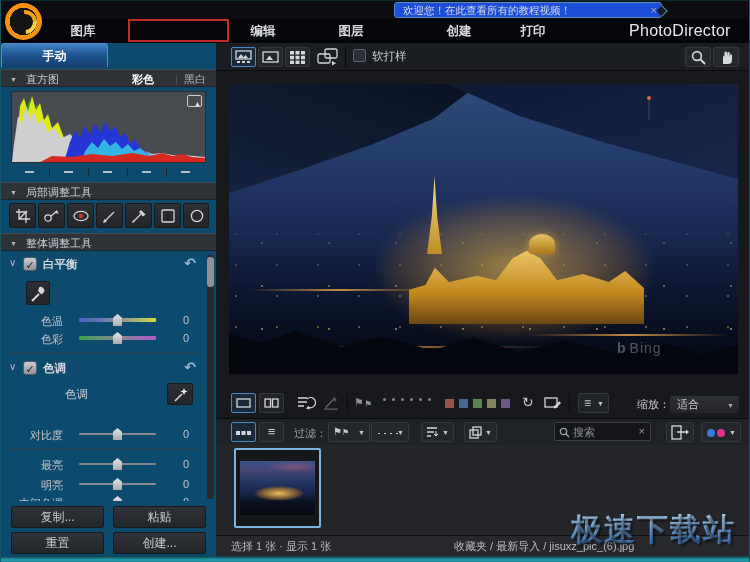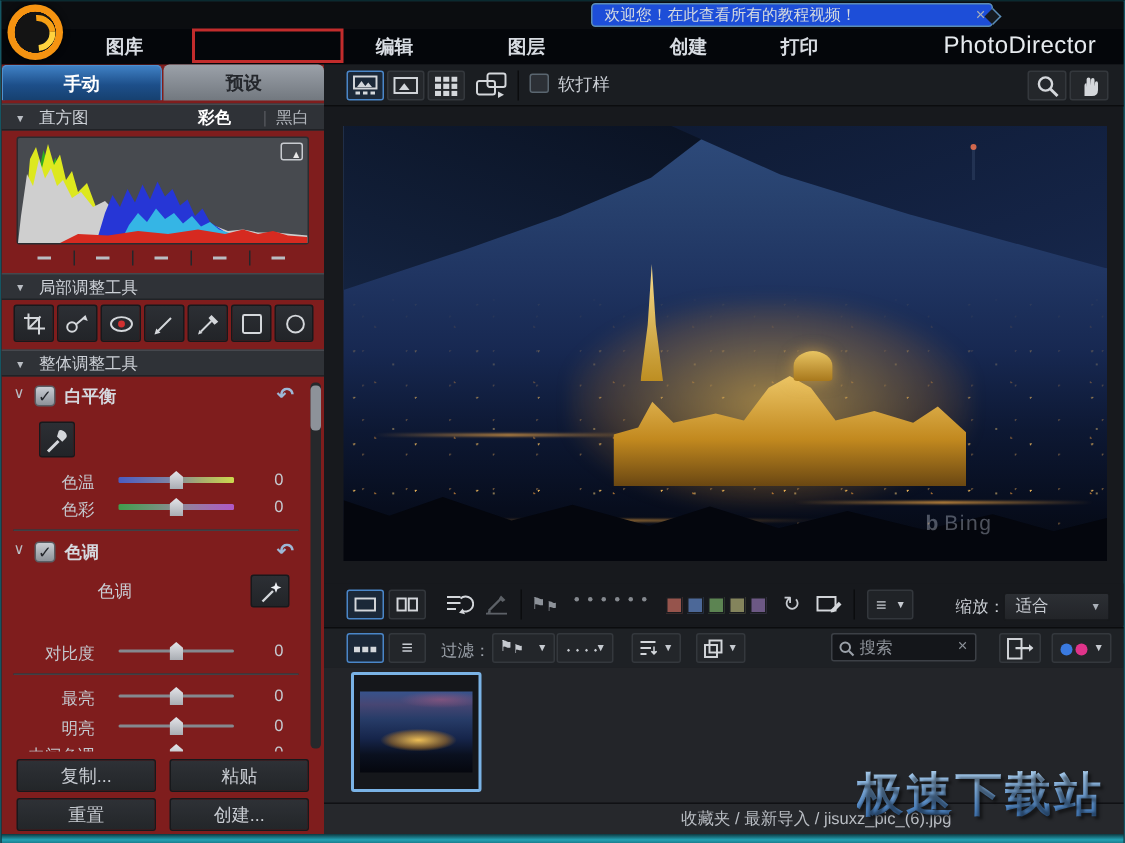--- a/index.html
+++ b/index.html
@@ -29,21 +29,21 @@
   .winctl { top:0; height:18px; line-height:17px; font-size:12px; color:#b7bcc3; text-align:center; width:16px; }
 
   
   .modulebar { left:0; top:18px; width:750px; height:24px; background:#04060a; }
   .mtab { top:18px; height:24px; line-height:24px; font-size:12.5px; font-weight:bold; color:#d8dce2; text-align:center; cursor:pointer; }
   .mtab.active { background:#10151d; }
   .redbox { left:127px; top:18px; width:101px; height:23px; border:2px solid #c22c2c; z-index:20; pointer-events:none; }
   .brand { left:628px; top:18px; width:115px; height:24px; line-height:24px; font-size:16px; color:#e6eaee; letter-spacing:.3px; }
 
   
-  .lpanel { left:0; top:42px; width:215px; height:513px; background:#7f1d1d; z-index:4; }
+  .lpanel { left:0; top:42px; width:215px; height:513px; background:#0c4a6e; z-index:4; }
   .ptab { top:0; height:24px; line-height:24px; text-align:center; font-size:12px; font-weight:bold; cursor:pointer; border-radius:4px 4px 0 0; }
   .ptab.manual { left:0; width:107px; background:linear-gradient(180deg,#3f80c4,#1d4f8a 55%,#16406f); color:#fff; border:1px solid #4f90ce; border-bottom:none; }
   .ptab.preset { left:108px; width:107px; background:linear-gradient(180deg,#9ba1a9,#72787f); color:#24272c; }
   .sechead { left:0; width:215px; height:18px; font-size:11px; color:#ccd0d6; line-height:18px;
              border-top:1px solid #45484e; border-bottom:1px solid #202226; background:#2f3237; }
   .tri { display:inline-block; font-size:7px; color:#b9bdc3; margin:0 6px 0 9px; vertical-align:1px; }
   .hist-box { left:10px; top:48px; width:195px; height:72px; background:#474a4f; border-radius:2px; border:1px solid #2a2c30; }
   .warn-ico { position:absolute; right:3px; top:3px; width:15px; height:12px; border:1px solid #c8cbd0; border-radius:2px; }
   .warn-ico::after { content:"▲"; position:absolute; right:0; bottom:-1px; font-size:7px; color:#e8e8e8; }
   .ticks { left:10px; top:124px; width:195px; height:10px; }
@@ -184,21 +184,20 @@
   <div class="abs mtab" style="left:47px;width:70px">图库</div>
   <div class="abs mtab" style="left:227px;width:70px">编辑</div>
   <div class="abs mtab" style="left:315px;width:70px">图层</div>
   <div class="abs mtab" style="left:423px;width:70px">创建</div>
   <div class="abs mtab" style="left:497px;width:70px">打印</div>
   <div class="abs redbox"></div>
   <div class="abs brand">PhotoDirector</div>
 
   <div class="abs lpanel">
     <div class="abs ptab manual">手动</div>
-    <div class="abs ptab preset">预设</div>
 
     <div class="abs sechead" style="top:26px">
       <span class="tri">▼</span>
       <span>直方图</span>
       <span style="position:absolute;right:62px;color:#fff;font-weight:bold">彩色</span>
       <span style="position:absolute;right:38px;color:#55585e">|</span>
       <span style="position:absolute;right:10px;color:#b0b4ba">黑白</span>
     </div>
     <div class="abs hist-box">
       <svg width="193" height="70" viewBox="0 0 193 70">
@@ -541,18 +540,19 @@
     <span class="tagdot" style="left:15px;background:#e0338a"></span>
     <span class="glyph" style="position:absolute;right:4px;top:6px;font-size:7px">▼</span>
     </div>
 
   <div class="abs filmstrip"></div>
   <div class="abs thumbcell">
     <div class="thumbimg"></div>
   </div>
 
   <div class="abs statusbar">
+    <span style="position:absolute;left:15px">选择 1 张 · 显示 1 张</span>
     <span style="position:absolute;left:238px">收藏夹 / 最新导入 / jisuxz_pic_(6).jpg</span>
   </div>
   <div class="abs tealedge"></div>
 
   <div class="abs sitemark">极速下载站</div>
 </div>
 
 </body></html>

